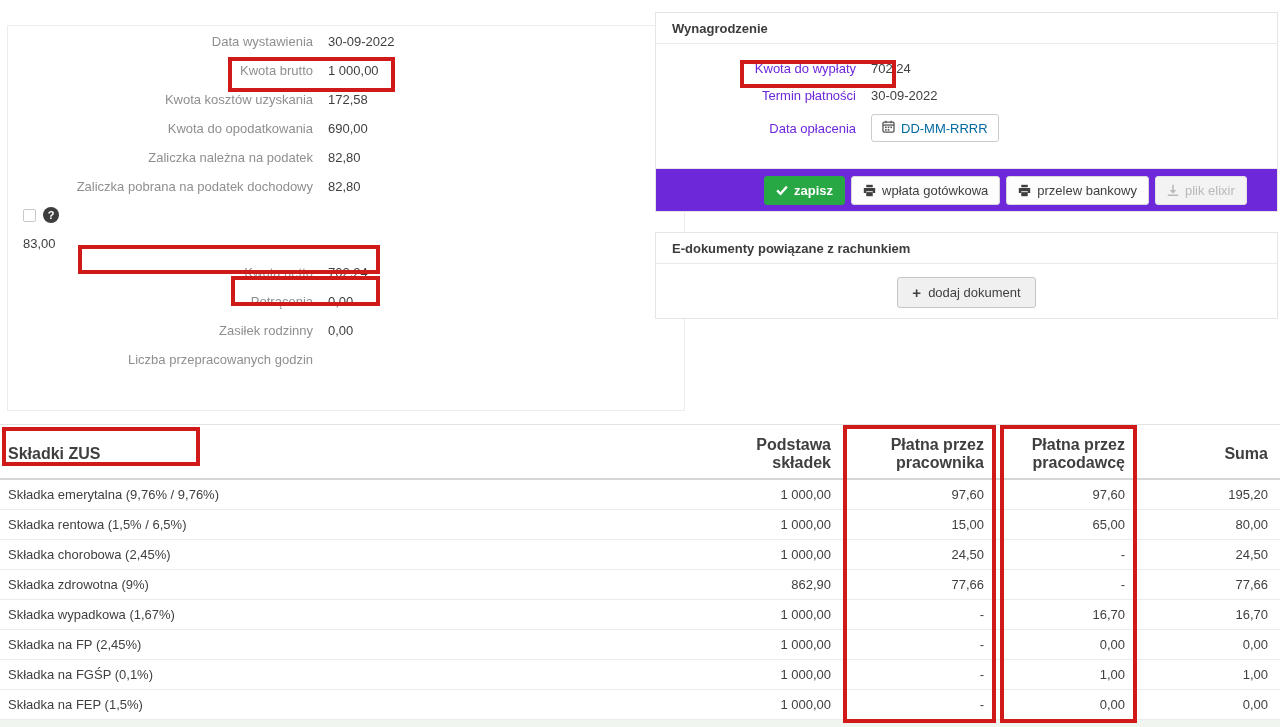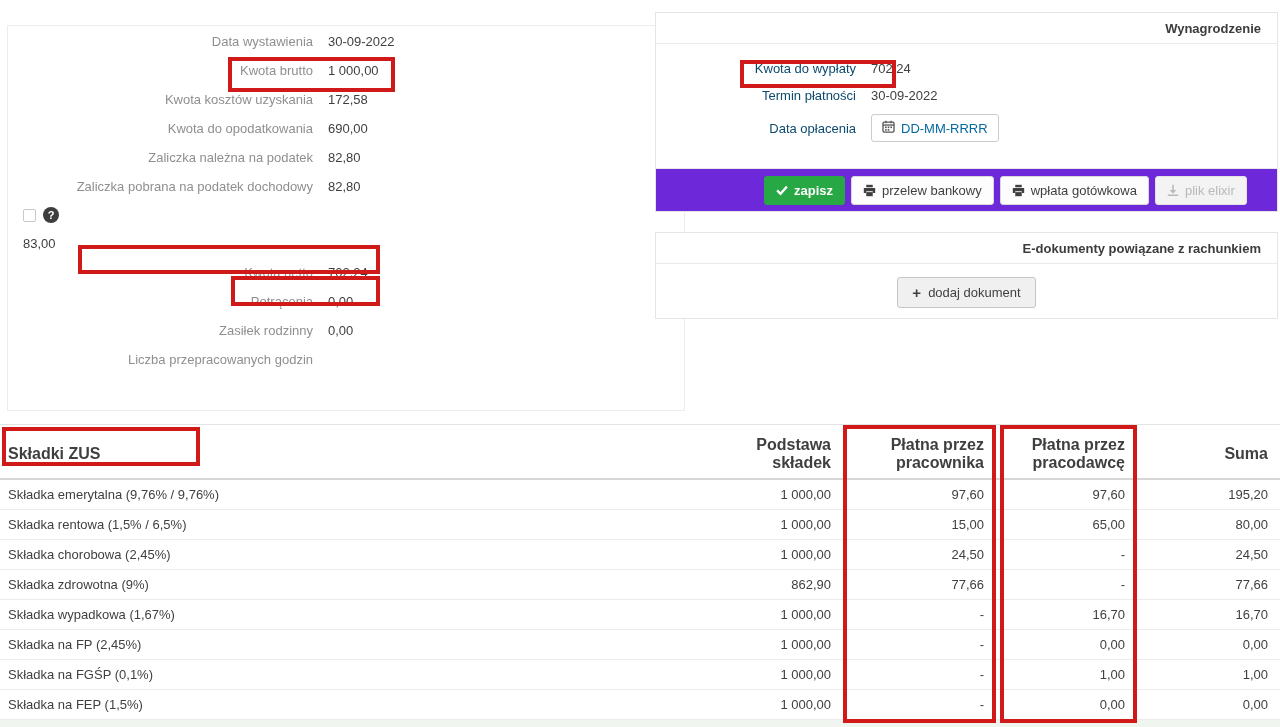--- a/index.html
+++ b/index.html
@@ -16,24 +16,24 @@
   .checkbox { display:inline-block; width:13px; height:13px; border:1px solid #c9c9c9;
               border-radius:2px; background:#fff; }
   .qicon { display:inline-flex; width:16px; height:16px; border-radius:50%; background:#3d3d3d;
            color:#fff; font-size:11px; font-weight:bold; align-items:center; justify-content:center; }
 
   
   .panel { position:absolute; left:655px; width:623px; background:#fff; border:1px solid #e5e5e5; }
   #salary-panel { top:12px; height:200px; }
   #edocs-panel  { top:232px; height:87px; }
   .panel-header { padding:8px 16px 7px; border-bottom:1px solid #eaeaea; font-weight:bold;
-                  font-size:13px; color:#3c3c3c;text-align:right; }
+                  font-size:13px; color:#3c3c3c; }
   .sp-body { padding-top:16px; }
   .sp-row { display:flex; align-items:center; margin-bottom:10px; min-height:17px; }
-  .sp-label { width:200px; text-align:right; color:#0c4a6e; }
+  .sp-label { width:200px; text-align:right; color:#6d28d9; }
   .sp-value { margin-left:15px; color:#3f3f3f; }
   .date-input { display:inline-flex; align-items:center; gap:6px; margin-left:15px;
                 border:1px solid #ccc; border-radius:3px; background:#fff; padding:5px 10px;
                 color:#0369a1; cursor:pointer; }
   .panel-footer { position:absolute; left:0; right:0; bottom:0; height:43px; background:#6d28d9;
                   border-top:1px solid #e8e8e8; display:flex; align-items:center; gap:6px;
                   padding-left:108px; }
   .btn { display:inline-flex; align-items:center; gap:6px; font-family:inherit; font-size:13px;
          padding:6px 11px; border-radius:3px; border:1px solid #d8d8d8; background:#fdfdfd;
          color:#3f3f3f; cursor:pointer; line-height:15px; }
@@ -169,31 +169,31 @@
           <span>zapisz</span>
         </button>
         <button class="btn ">
           <span class="icon">
             <svg width="13" height="13" viewBox="0 0 16 16" fill="currentColor">
               <path d="M4 1h8v3H4z"></path>
               <path d="M1 5h14v6h-3V9H4v2H1z"></path>
               <path d="M4 10h8v5H4z"></path>
             </svg>
           </span>
-          <span>przelew bankowy</span>
+          <span>wpłata gotówkowa</span>
         </button>
         <button class="btn ">
           <span class="icon">
             <svg width="13" height="13" viewBox="0 0 16 16" fill="currentColor">
               <path d="M4 1h8v3H4z"></path>
               <path d="M1 5h14v6h-3V9H4v2H1z"></path>
               <path d="M4 10h8v5H4z"></path>
             </svg>
           </span>
-          <span>wpłata gotówkowa</span>
+          <span>przelew bankowy</span>
         </button>
         <button class="btn disabled">
           <span class="icon">
             <svg width="12" height="12" viewBox="0 0 16 16" fill="currentColor">
               <path d="M7 1h2v7h3.5L8 13 3.5 8H7z"></path>
               <path d="M1 14h14v2H1z"></path>
             </svg>
           </span>
           <span>plik elixir</span>
         </button>

